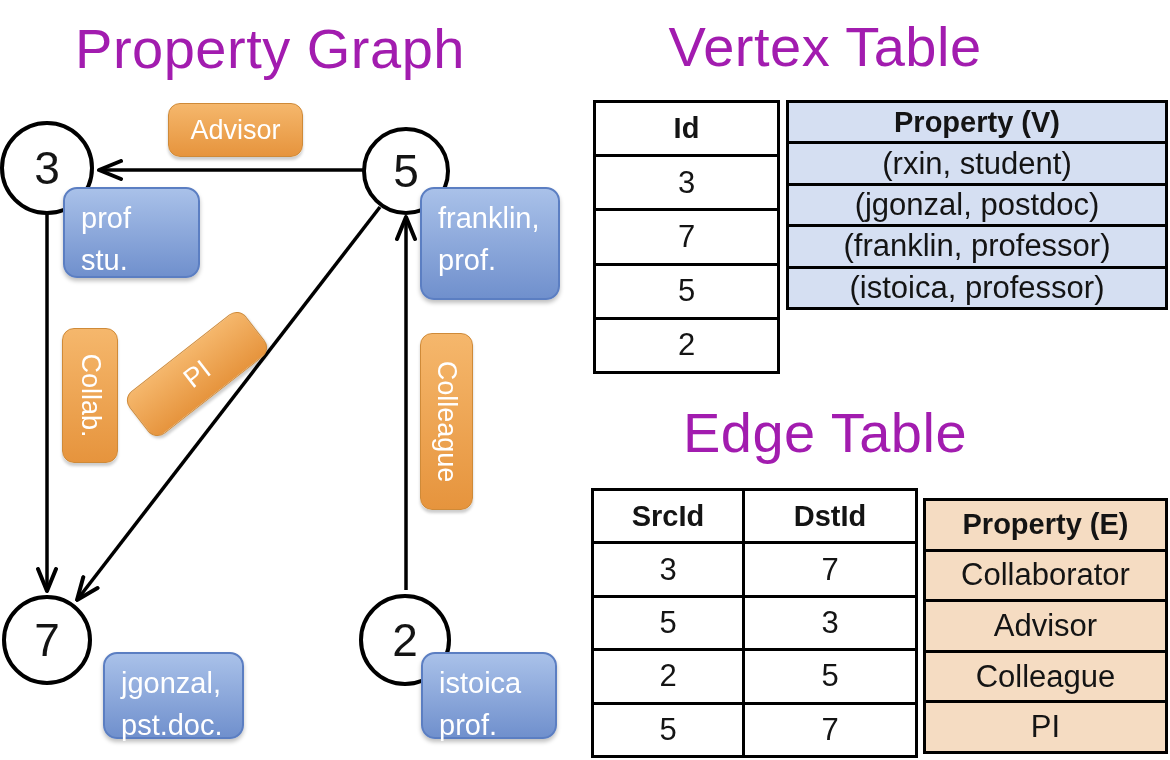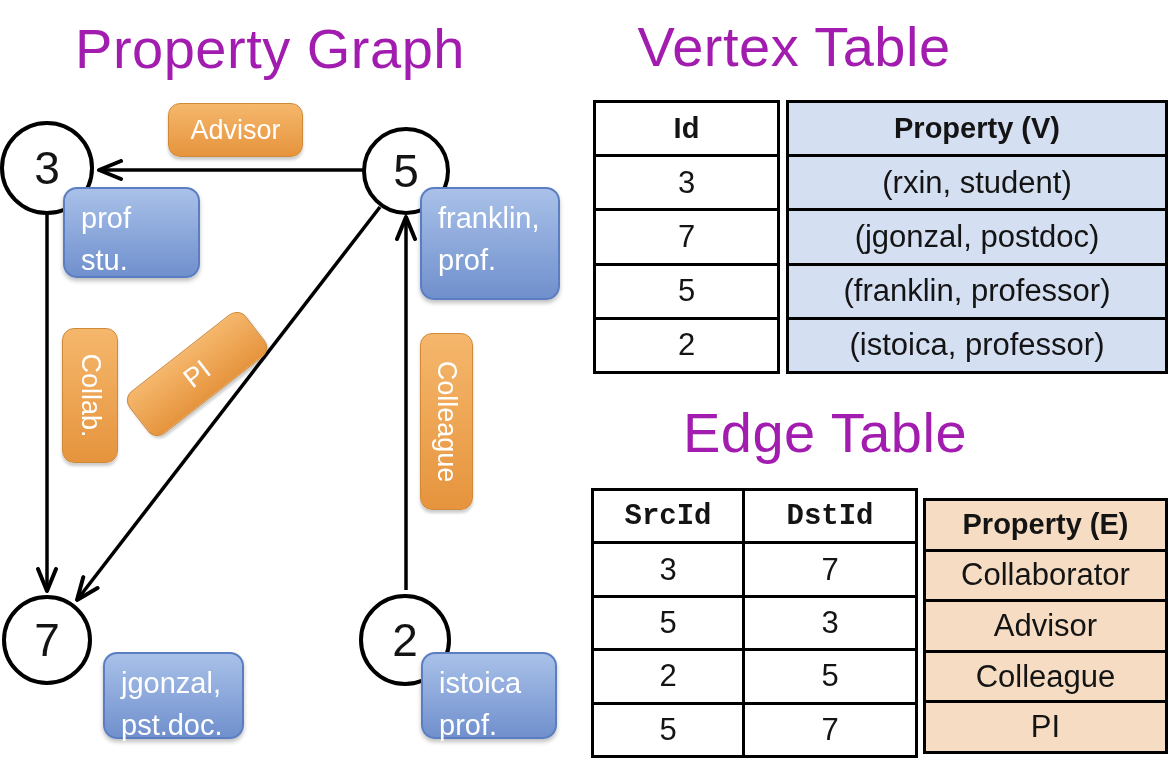--- a/index.html
+++ b/index.html
@@ -2,21 +2,21 @@
 <html><head>
 <meta charset="utf-8">
 <style>
   html,body { margin:0; padding:0; background:#fff; }
   .stage {
     position:relative; width:1170px; height:760px; background:#ffffff;
     font-family:"Liberation Sans", sans-serif; overflow:hidden; color:#111;
   }
   .title { position:absolute; text-align:center; font-size:56px; font-weight:400; color:#a21caf; letter-spacing:0.5px; }
   #pg-title { left:10px;  top:16px; width:520px; }
-  #vt-title { left:534px; top:14px; width:520px; }
+  #vt-title { left:565px; top:14px; width:520px; }
   #et-title { left:565px; top:400px; width:520px; }
 
   svg.edges { position:absolute; left:0; top:0; }
 
   .node {
     position:absolute; background:#ffffff; border:4px solid #000; border-radius:50%;
     display:flex; align-items:center; justify-content:center;
     font-size:46px; color:#141414; box-sizing:border-box;
   }
   #node-3 { left:0px;   top:121px; width:94px; height:94px; }
@@ -54,26 +54,26 @@
     display:flex; flex-direction:column;
   }
   .colblock .cell {
     flex:1; display:flex; align-items:center; justify-content:center;
     font-size:31px; color:#141414; border-top:3px solid #000;
   }
   .colblock .cell:first-child { border-top:none; }
   .colblock .cell.hdr { font-weight:bold; font-size:29px; }
 
   #vt-id   { left:593px; top:100px; width:187px; height:274px; background:#ffffff; }
-  #vt-prop { left:786px; top:100px; width:382px; height:274px; background:#d5dff2; }
+  #vt-prop { left:786px; top:100px; width:382px; height:210px; background:#d5dff2; }
 
   #et-main { position:absolute; left:591px; top:488px; width:327px; height:270px;
              border:3px solid #000; box-sizing:border-box; display:flex; flex-direction:column; background:#ffffff; }
   .et-row  { flex:1; display:flex; border-top:3px solid #000; }
-  .et-row:first-child { border-top:none;font-family:Liberation Mono, monospace; }
+  .et-row:first-child { border-top:none; }
   .et-row .ec { display:flex; align-items:center; justify-content:center; font-size:31px; color:#141414; }
   .et-row .src { width:148px; border-right:3px solid #000; }
   .et-row .dst { flex:1; }
   .et-row .hdr { font-weight:bold; font-size:29px; }
 
   #et-prop { left:923px; top:488px; width:245px; height:256px; background:#f5dcc2;margin-top:10px; }
 </style>
 </head>
 <body>
 

